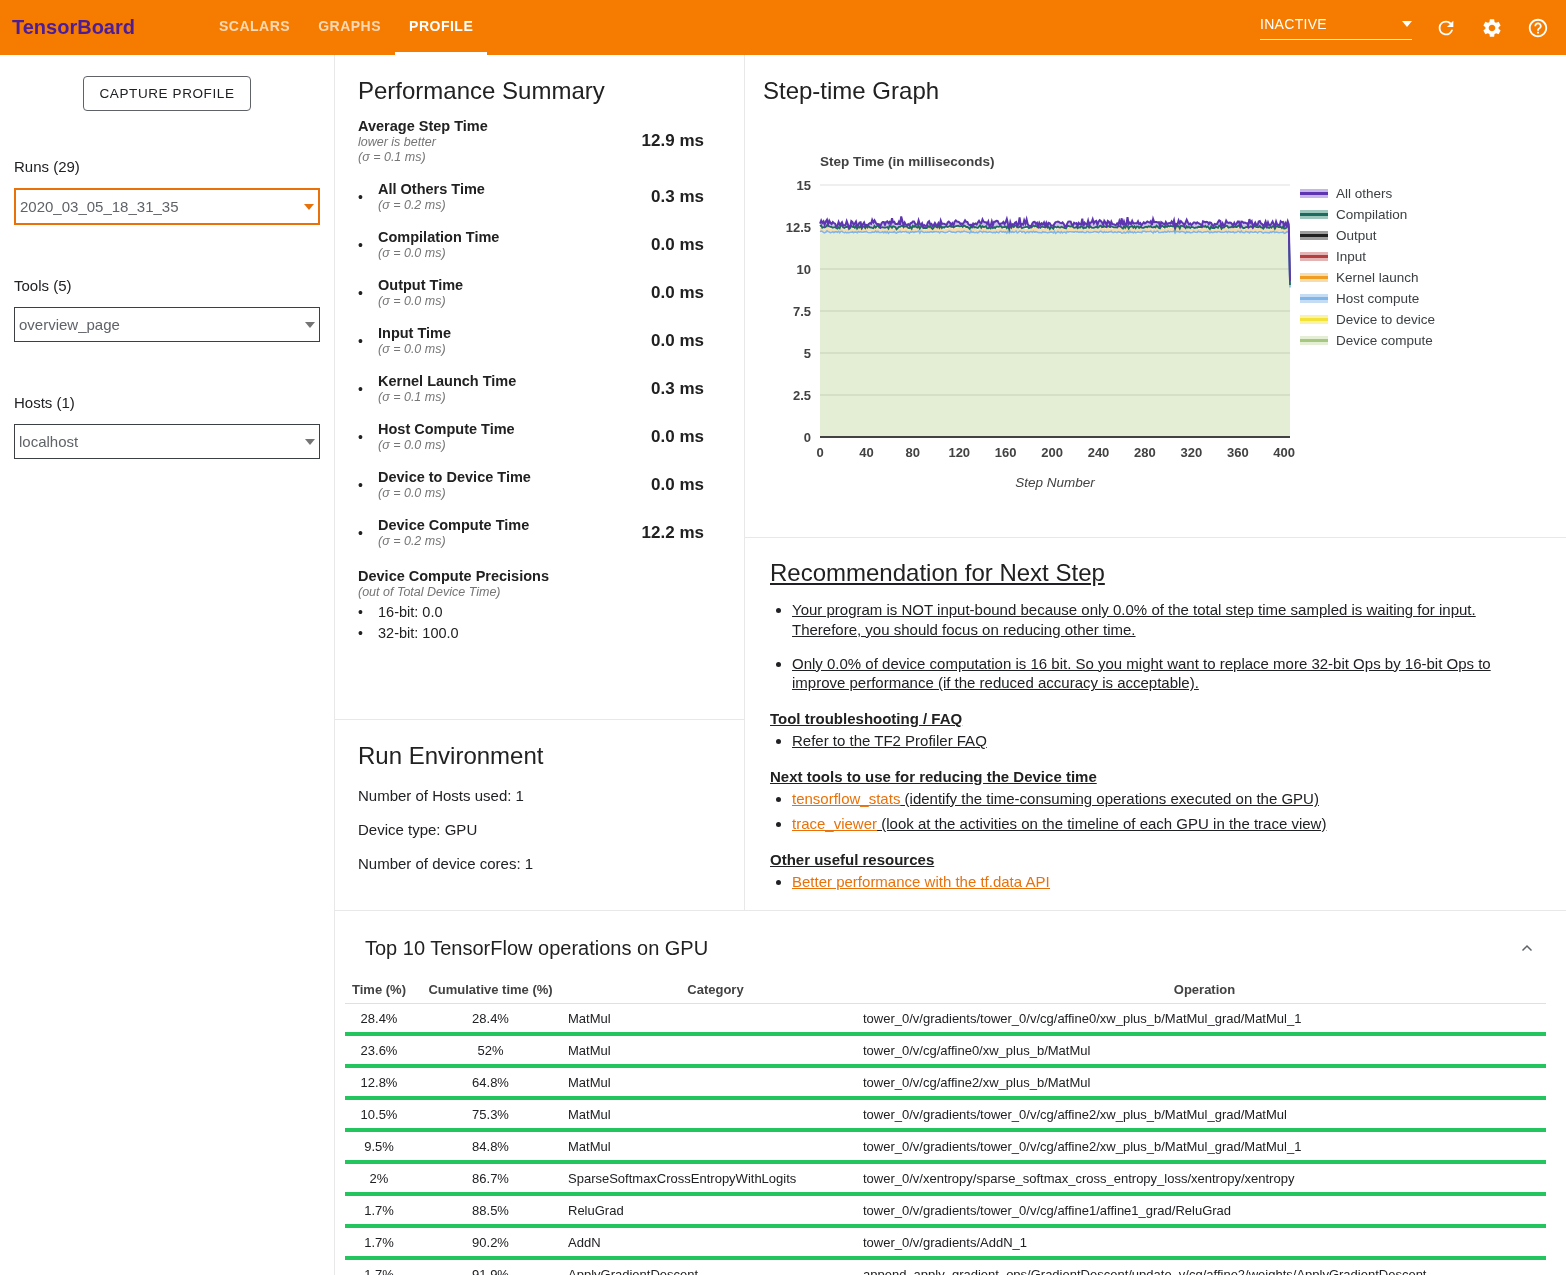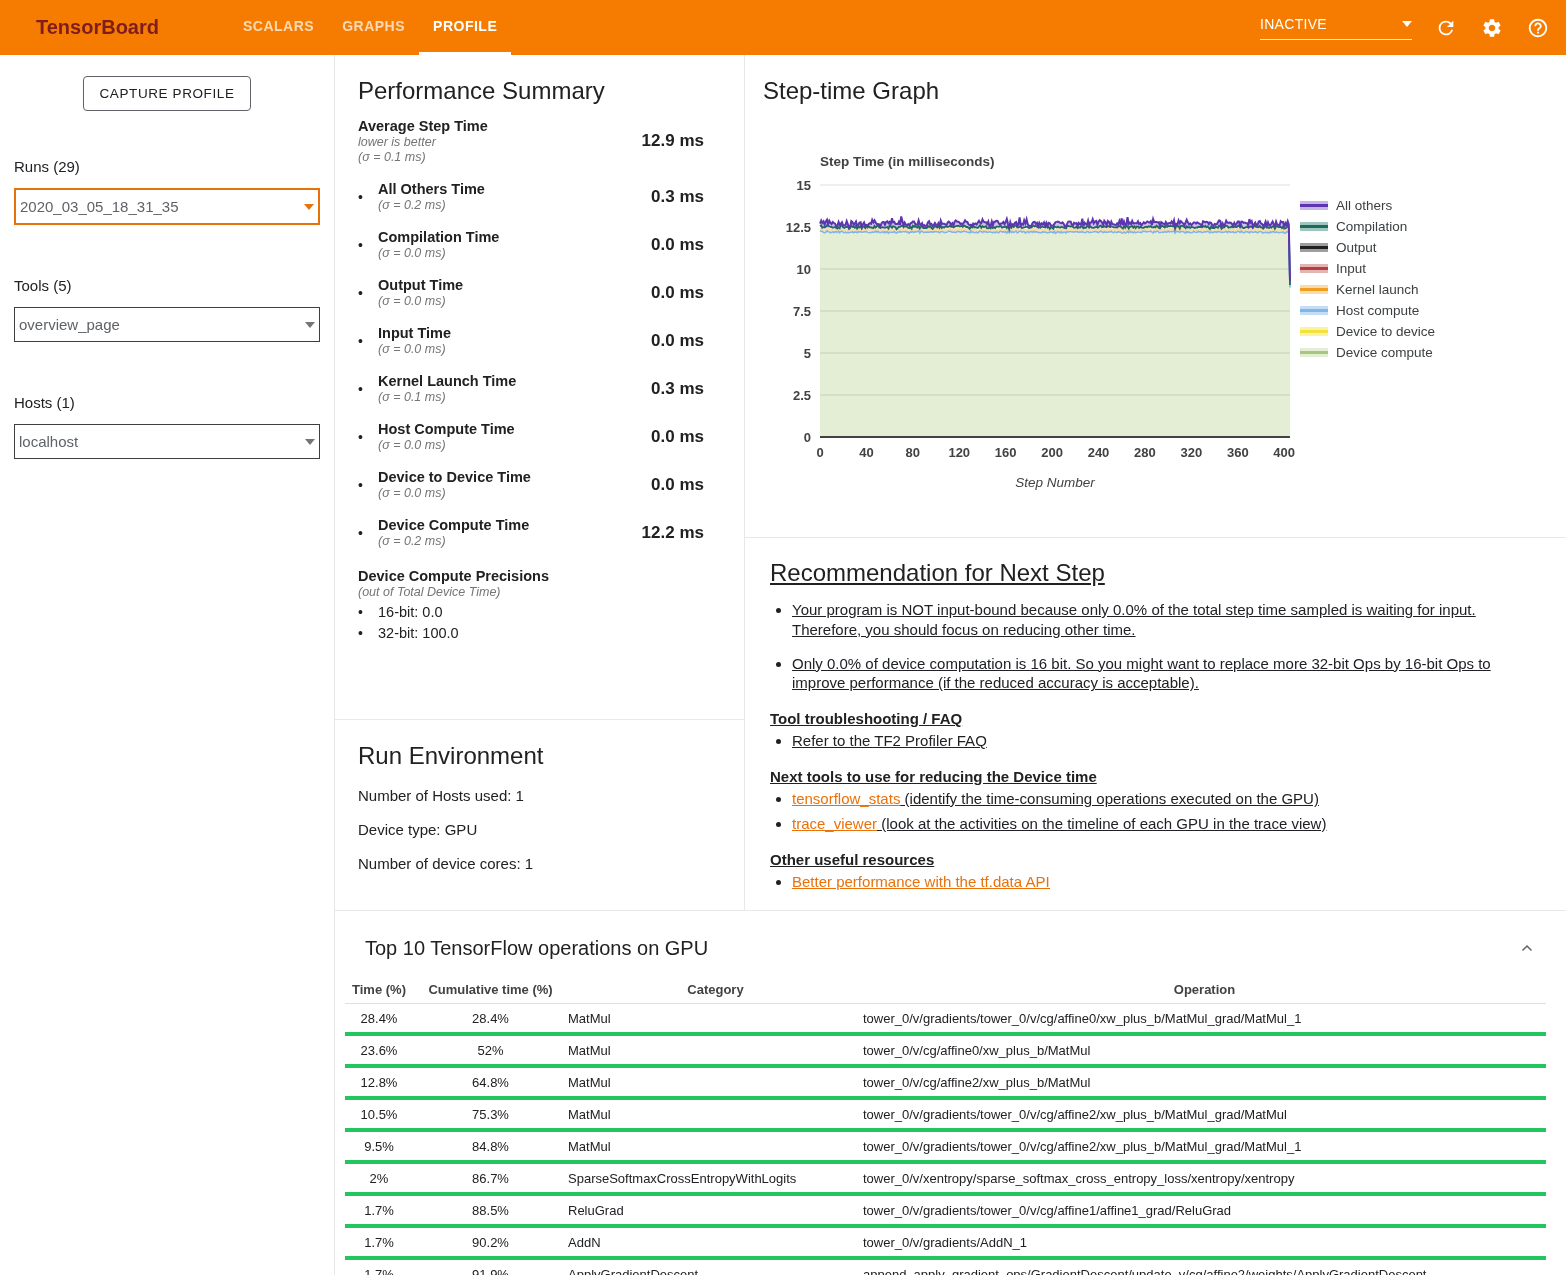--- a/index.html
+++ b/index.html
@@ -1,20 +1,20 @@
 <!DOCTYPE html>
 <html><head>
 <meta charset="utf-8">
 <style>
   html,body{margin:0;padding:0;background:#fff;}
   .app{position:relative;width:1566px;height:1275px;background:#fff;overflow:hidden;
        font-family:"Liberation Sans",sans-serif;color:#202124;}
   
   .header{position:absolute;top:0;left:0;right:0;height:55px;background:#f57c00;display:flex;align-items:stretch;}
-  .logo{display:flex;align-items:center;margin-left:36px;font-size:20px;font-weight:bold;color:#7f1d1d;}
+  .logo{display:flex;align-items:center;margin-left:12px;font-size:20px;font-weight:bold;color:#4c1d95;}
   .tabs{display:flex;margin-left:70px;}
   .tab{display:flex;align-items:center;padding:12px 14px;font-size:14px;font-weight:bold;letter-spacing:.5px;
        color:rgba(255,255,255,.7);border-bottom:3px solid transparent;box-sizing:border-box;cursor:pointer;}
   .tab.active{color:#fff;border-bottom-color:#fff;}
   .header-right{margin-left:auto;display:flex;align-items:center;gap:22px;margin-right:16px;}
   .status-select{width:152px;display:flex;align-items:center;justify-content:space-between;
        border-bottom:1px solid rgba(255,255,255,.85);padding-bottom:7px;color:#fff;font-size:14px;letter-spacing:.3px;cursor:pointer;}
   .caret-white{width:0;height:0;border-left:5px solid transparent;border-right:5px solid transparent;border-top:6px solid #fff;}
   .icon-btn{width:24px;height:24px;display:flex;align-items:center;justify-content:center;cursor:pointer;}
   .icon-btn svg{fill:#fff;}
@@ -47,21 +47,21 @@
   .runenv{padding:22px 23px 0;}
   .env-line{margin-top:17px;font-size:15px;color:#202124;}
   
   .right-col{position:absolute;top:0;left:410px;right:0;height:855px;}
   .graph-sec{height:483px;border-bottom:1px solid #e8e8e8;box-sizing:border-box;position:relative;}
   .graph-sec h2{position:absolute;top:22px;left:18px;}
   #chart-svg{position:absolute;left:20px;top:95px;}
   .ct{font-family:"Liberation Sans",sans-serif;font-size:13.5px;font-weight:bold;fill:#424242;}
   .yt,.xt{font-family:"Liberation Sans",sans-serif;font-size:13px;font-weight:bold;fill:#424242;}
   .xl{font-family:"Liberation Sans",sans-serif;font-size:13.5px;font-style:italic;fill:#424242;}
-  .legend{position:absolute;left:555px;top:140px;text-align:center;}
+  .legend{position:absolute;left:555px;top:128px;text-align:center;}
   .legend-item{display:flex;align-items:center;height:21px;}
   .swatch{width:28px;height:9px;flex:none;}
   .swatch .ln{height:3px;margin-top:3px;}
   .legend-label{margin-left:8px;font-size:13.5px;color:#3c4043;}
   
   .reco{padding:21px 42px 0 25px;text-decoration:underline;}
   .reco ul{margin:13px 0 0;padding-left:22px;}
   .reco ul.tight{margin-top:4px;}
   .reco li{font-size:15px;line-height:1.32;color:#202124;margin-bottom:14px;}
   .reco ul.tight li{margin-bottom:5px;}

